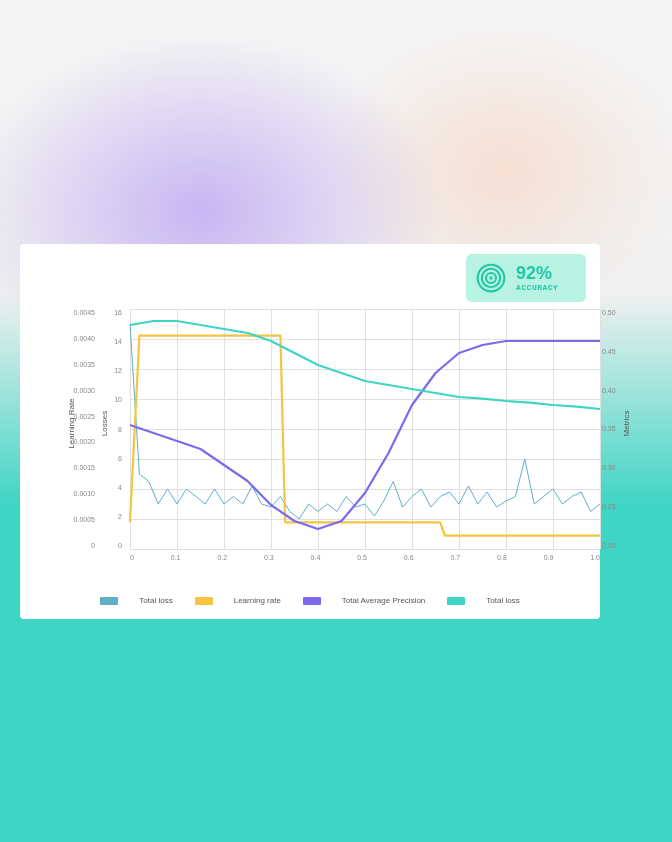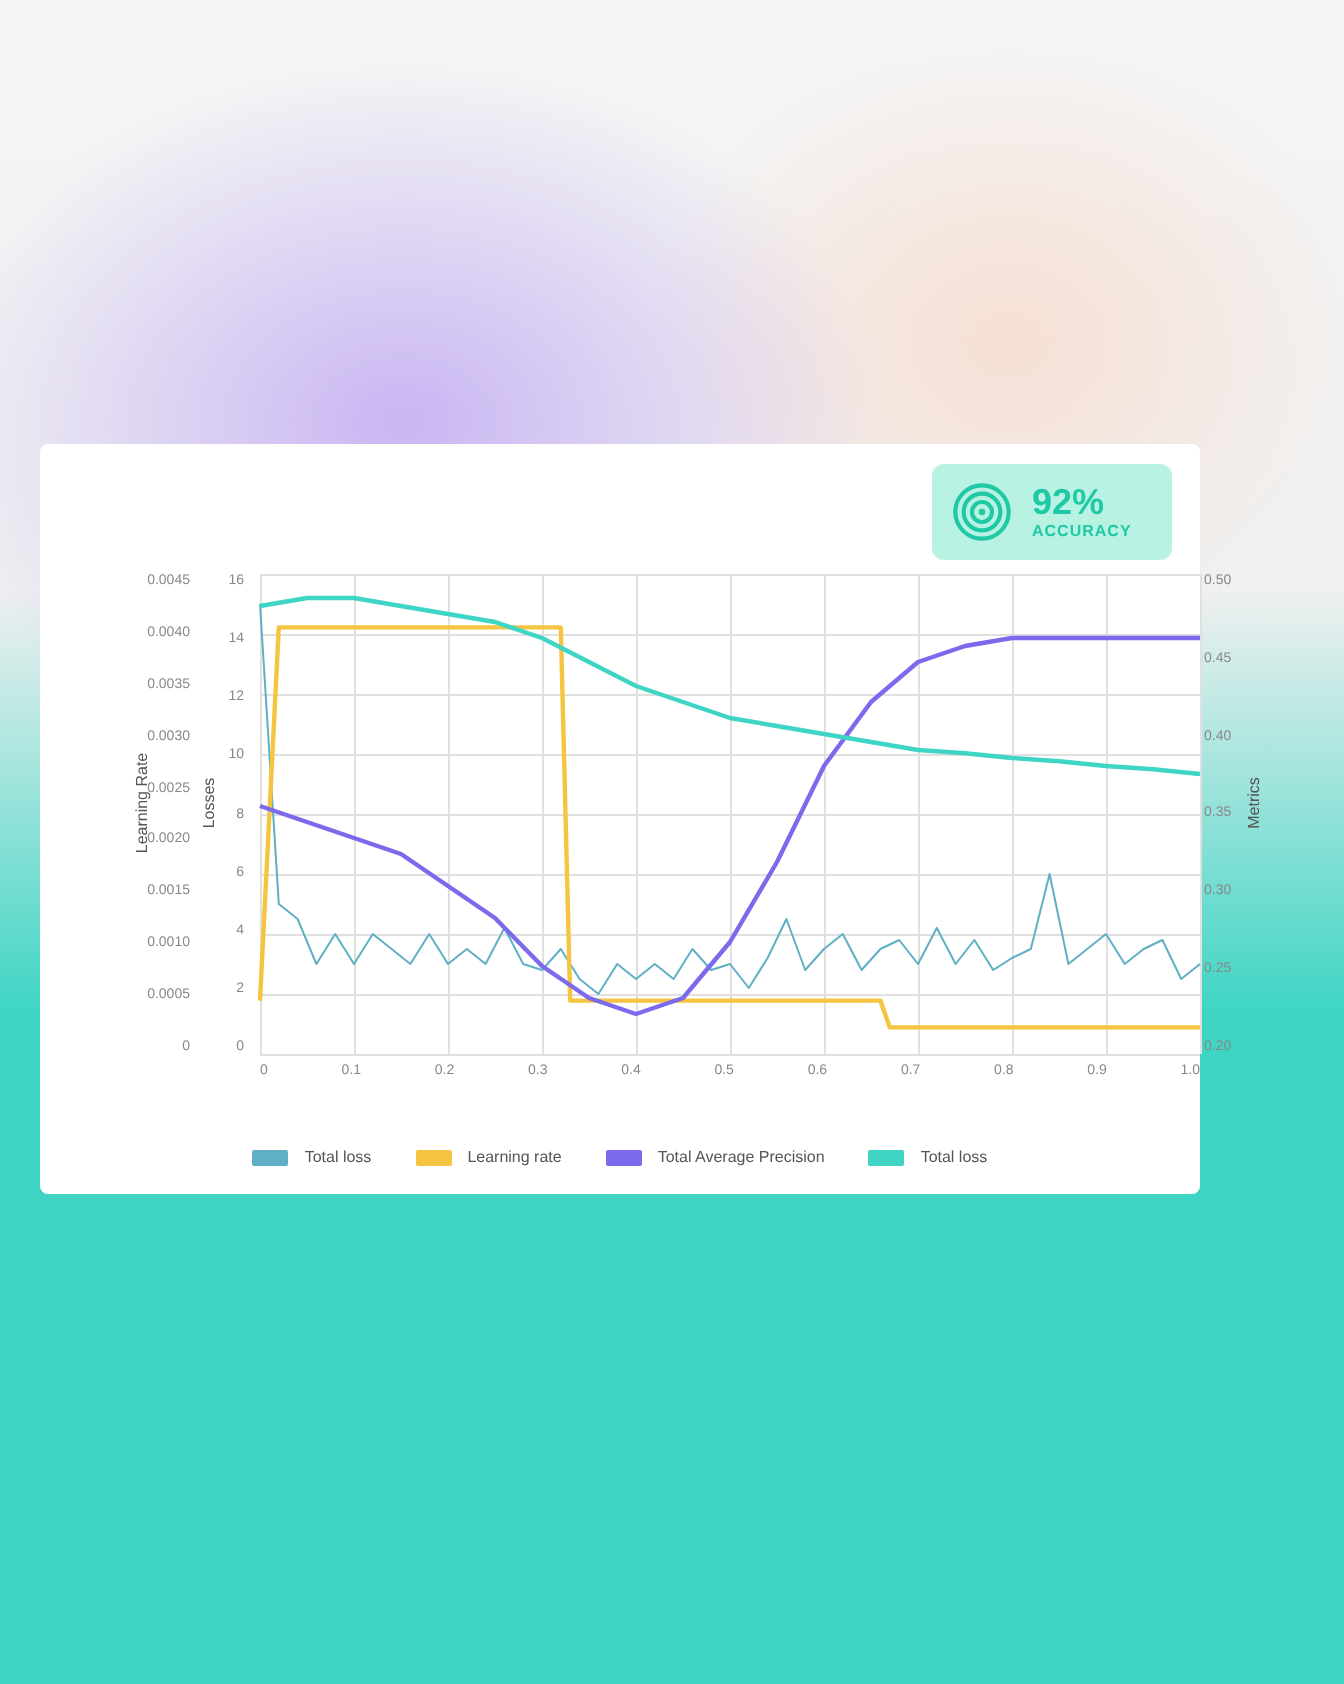--- a/index.html
+++ b/index.html
@@ -10,21 +10,21 @@
       background:
         radial-gradient(ellipse 400px 300px at 30% 25%, rgba(139, 92, 246, 0.4) 0%, transparent 60%),
         radial-gradient(ellipse 300px 250px at 75% 20%, rgba(255, 180, 140, 0.3) 0%, transparent 60%),
         linear-gradient(180deg, #f5f5f5 0%, #f0f0f0 35%, #3fd5c4 60%, #3fd5c4 100%);
       overflow: hidden;
       position: relative;
     }
     .chart-card {
       position: absolute;
       left: 20px;
-      top: 222px;
+      top: 244px;
       width: 580px;
       height: 375px;
       background: #ffffff;
       border-radius: 4px;
       padding: 14px;
     }
     .accuracy-badge {
       position: absolute;
       right: 14px;
       top: 10px;
@@ -51,20 +51,21 @@
       font-size: 18px;
       font-weight: 700;
       color: #1fc9a5;
     }
     .accuracy-label {
       font-size: 8px;
       font-weight: 600;
       color: #1fc9a5;
       letter-spacing: 0.5px;
       margin-top: 2px;
+      font-family: Liberation Mono, monospace;
     }
     .chart-area {
       position: absolute;
       left: 40px;
       top: 65px;
       width: 570px;
       height: 280px;
     }
     .y-axis-left {
       position: absolute;
@@ -181,21 +182,21 @@
       left: 0;
       width: 100%;
       display: flex;
       justify-content: center;
       gap: 22px;
       align-items: center;
     }
     .legend-item {
       display: flex;
       align-items: center;
-      gap: 8px;
+      gap: 21px;
     }
     .legend-swatch {
       width: 18px;
       height: 8px;
       border-radius: 1px;
     }
     .legend-label {
       font-size: 8px;
       color: #555;
     }

